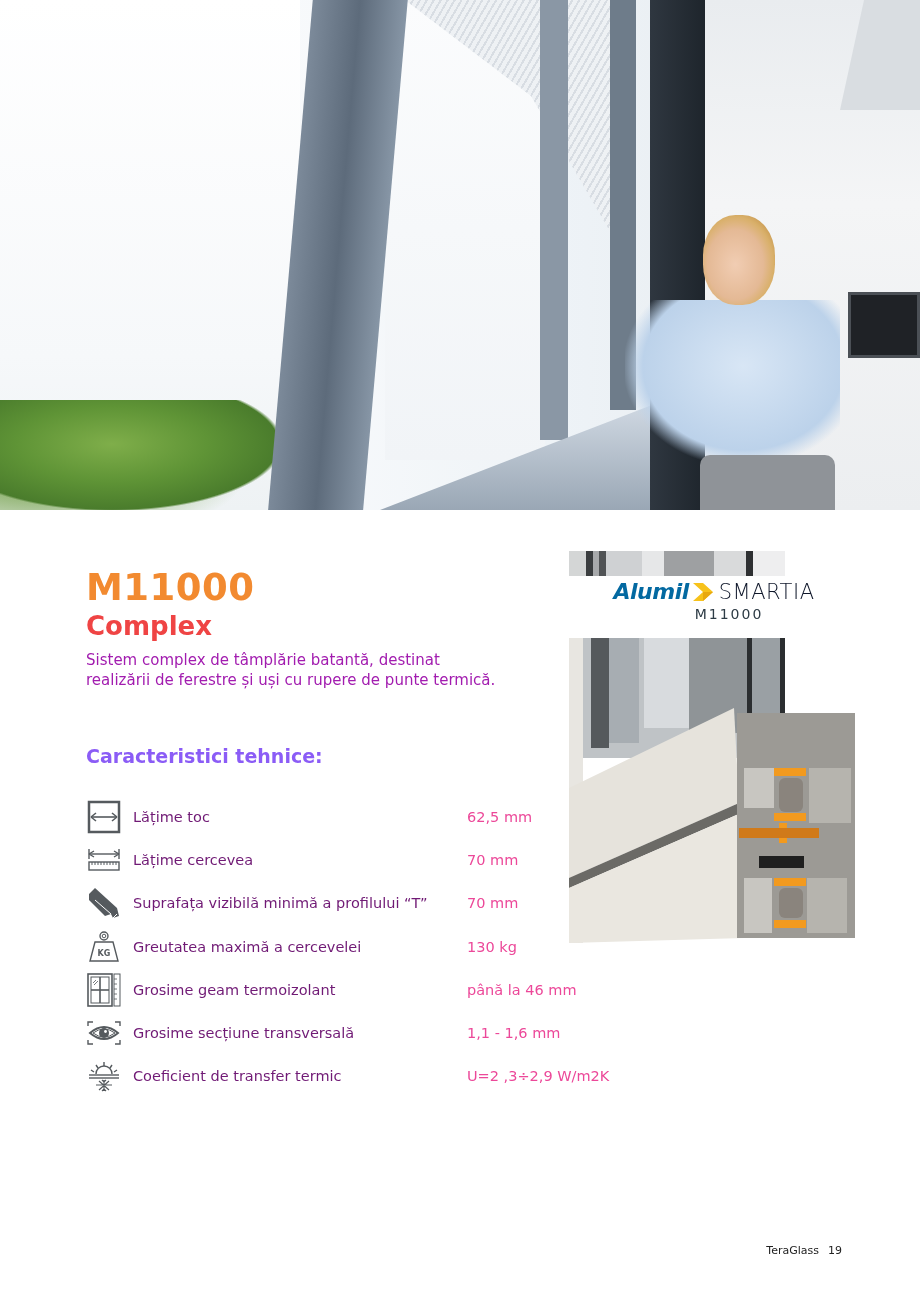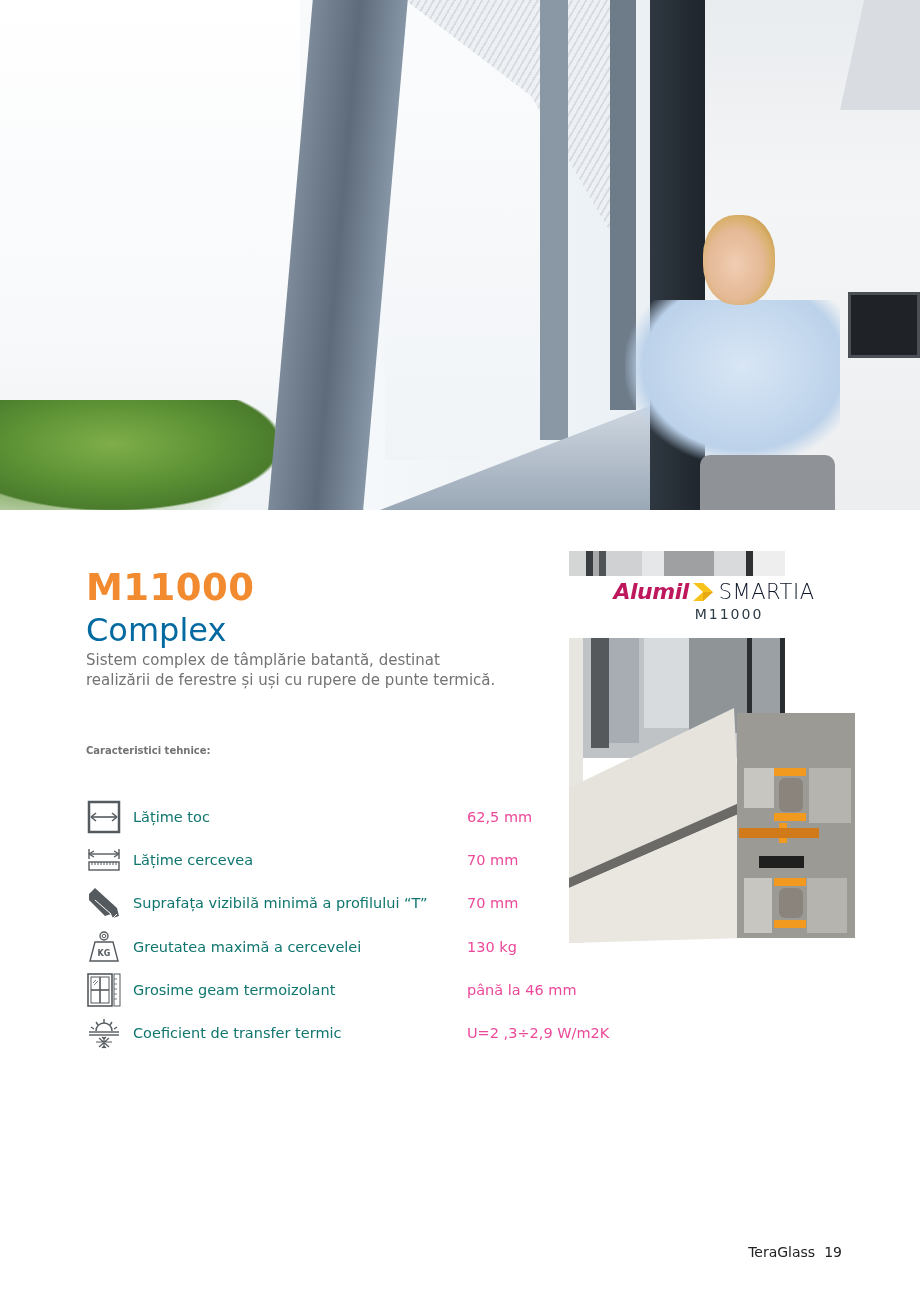--- a/index.html
+++ b/index.html
@@ -36,47 +36,47 @@
   .hero .tv { position: absolute; left: 848px; top: 292px; width: 72px; height: 66px; background: #1f2226; border: 3px solid #4b5056; }
   .hero .person-shirt { position: absolute; left: 625px; top: 300px; width: 215px; height: 165px;
                         background: radial-gradient(ellipse at 55% 40%, #d8e6f5 0%, #bcd2ea 60%, rgba(188,210,234,0) 72%); }
   .hero .person-head { position: absolute; left: 703px; top: 215px; width: 72px; height: 90px; border-radius: 45%;
                        background: radial-gradient(ellipse at 45% 55%, #f1cdb3 0%, #e4b995 50%, #d9b06a 68%, #c99a52 80%); }
   .hero .person-skirt { position: absolute; left: 700px; top: 455px; width: 135px; height: 55px; background: #8f9398; border-radius: 10px 10px 0 0; }
 
   
   .title { position: absolute; left: 86px; top: 566px; font-family: "DejaVu Sans", sans-serif;
            font-weight: bold; font-size: 37px; color: #f28a30; letter-spacing: 0.5px; }
-  .subtitle { position: absolute; left: 86px; top: 611px; font-weight: normal; font-size: 32px; color: #0369a1; }
-  .desc { position: absolute; left: 86px; top: 650px; width: 420px; font-size: 15px; line-height: 20px; color: #737373; }
-
-  .spec-heading { position: absolute; left: 86px; top: 745px; font-weight: bold; font-size: 10px; color: #737373; }
+  .subtitle { position: absolute; left: 86px; top: 611px; font-weight: bold; font-size: 26px; color: #ef4444; }
+  .desc { position: absolute; left: 86px; top: 650px; width: 420px; font-size: 15px; line-height: 20px; color: #a21caf; }
+
+  .spec-heading { position: absolute; left: 86px; top: 745px; font-weight: bold; font-size: 19px; color: #8b5cf6; }
 
   
   .specs { position: absolute; left: 86px; top: 795px; width: 560px; }
   .spec-row { position: relative; height: 43.3px; display: flex; align-items: center; }
   .spec-icon { width: 36px; height: 36px; display: flex; align-items: center; justify-content: center; }
   .spec-icon svg { width: 34px; height: 34px; }
-  .spec-label { position: absolute; left: 47px; font-size: 14.5px; color: #0f766e; }
+  .spec-label { position: absolute; left: 47px; font-size: 14.5px; color: #701a75; }
   .spec-value { position: absolute; left: 381px; font-size: 14.5px; color: #ec4899; }
 
   
   .product { position: absolute; left: 569px; top: 551px; width: 290px; height: 392px; }
   .strip-top { position: absolute; left: 0; top: 0; width: 216px; height: 25px;
                background: linear-gradient(90deg, #d4d6d6 0 8%, #3a3d3f 8% 11%, #a7a9ab 11% 14%, #505355 14% 17%, #cfd1d3 17% 34%, #e6e7e8 34% 44%, #9ea0a2 44% 67%, #d9dadb 67% 82%, #2e3032 82% 85%, #eeeeef 85% 100%); }
   .logo { position: absolute; left: 0; top: 28px; width: 290px; height: 58px; display: flex; flex-direction: column; align-items: center; }
   .logo-line { display: flex; align-items: center; gap: 4px; }
-  .logo-alumil { font-family: "DejaVu Sans", sans-serif; font-style: italic; font-weight: bold; font-size: 22px; color: #be185d; letter-spacing: -0.5px; }
+  .logo-alumil { font-family: "DejaVu Sans", sans-serif; font-style: italic; font-weight: bold; font-size: 22px; color: #0369a1; letter-spacing: -0.5px; }
   .logo-chevron { width: 22px; height: 18px; }
   .logo-smartia { font-family: "DejaVu Sans", sans-serif; font-size: 21px; color: #0f172a; font-weight: 300; letter-spacing: 0.5px; }
   .logo-model { font-size: 14px; color: #2d3b45; letter-spacing: 2px; margin-top: 2px; margin-left: 30px; }
   .profile { position: absolute; left: 0; top: 87px; width: 290px; height: 305px; }
 
   
-  .footer { position: absolute; right: 78px; top: 1244px; font-size: 14px; color: #222; display: flex; gap: 9px; }
+  .footer { position: absolute; right: 78px; top: 1244px; font-size: 11px; color: #222; display: flex; gap: 9px; }
 </style>
 </head>
 <body>
 
 <div class="hero">
   <div class="sky"></div>
   <div class="trees"></div>
   <div class="glass1"></div>
   <div class="blinds"></div>
   <div class="mullion1"></div>
@@ -161,20 +161,33 @@
           <line x1="4" y1="17" x2="22" y2="17" stroke="#555a5e" stroke-width="1.6"></line>
           <path d="M6 10 L9 7 M7 12 L11 8" stroke="#555a5e" stroke-width="0.8"></path>
           <rect x="27" y="1" width="6" height="32" fill="none" stroke="#555a5e" stroke-width="1"></rect>
           <path d="M27 6h3 M27 11h3 M27 16h3 M27 21h3 M27 26h3" stroke="#555a5e" stroke-width="0.8"></path>
         </svg>
     </span>
     <span class="spec-label">Grosime geam termoizolant</span>
     <span class="spec-value">până la 46 mm</span>
   </div>
 
+  <div class="spec-row">
+    <span class="spec-icon">
+      <svg viewBox="0 0 34 34">
+          <path d="M1 10 V6 H6 M28 6 H33 V10 M33 24 V28 H28 M6 28 H1 V24" fill="none" stroke="#555a5e" stroke-width="1.4"></path>
+          <path d="M3 17 Q17 5 31 17 Q17 29 3 17 Z" fill="none" stroke="#555a5e" stroke-width="2"></path>
+          <path d="M6 17 Q17 9 28 17 Q17 25 6 17 Z" fill="#ffffff" stroke="#555a5e" stroke-width="1"></path>
+          <circle cx="17" cy="17" r="5" fill="#555a5e"></circle>
+          <circle cx="18.5" cy="15.5" r="1.4" fill="#ffffff"></circle>
+        </svg>
+    </span>
+    <span class="spec-label">Grosime secțiune transversală</span>
+    <span class="spec-value">1,1 - 1,6 mm</span>
+  </div>
 
 
   <div class="spec-row">
     <span class="spec-icon">
       <svg viewBox="0 0 34 34">
           <path d="M9 15 A8 8 0 0 1 25 15" fill="none" stroke="#555a5e" stroke-width="1.4"></path>
           <path d="M17 3v4 M9 6l2 3 M25 6l-2 3 M4 11l3 2 M30 11l-3 2" stroke="#555a5e" stroke-width="1.4"></path>
           <line x1="2" y1="16" x2="32" y2="16" stroke="#555a5e" stroke-width="1.4"></line>
           <line x1="2" y1="19" x2="32" y2="19" stroke="#555a5e" stroke-width="1.4"></line>
           <path d="M17 21v11 M12 22l10 9 M22 22l-10 9 M9 26h16 M15 21l2 2 2-2 M15 32l2-2 2 2" stroke="#555a5e" stroke-width="1.2" fill="none"></path>

